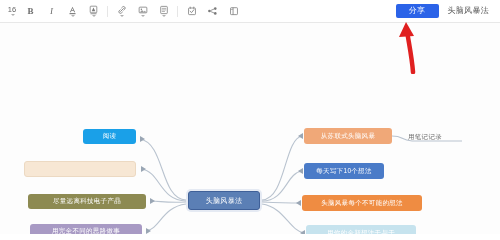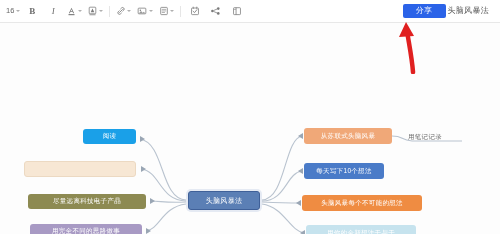--- a/index.html
+++ b/index.html
@@ -16,33 +16,34 @@
     position:absolute;left:0;top:0;width:500px;height:23px;
     background:#ffffff;border-bottom:1px solid #e8e8e8;
     display:flex;align-items:center;box-sizing:border-box;padding:0 4px;
   }
   .tb-group{display:flex;align-items:center;}
   .tb-item{
     display:flex;align-items:center;justify-content:center;
     height:17px;min-width:15px;padding:0 2px;margin:0 1px;
     color:#7a7a7a;font-size:8px;line-height:1;cursor:pointer;border-radius:2px;
     position:relative;
+    flex-direction:column;
   }
   .tb-fontsize{font-size:7.5px;color:#666;padding:0 1px;min-width:12px;}
   .caret{
     display:inline-block;margin-left:1.5px;
     border-left:2px solid transparent;border-right:2px solid transparent;
     border-top:2.5px solid #b0b0b0;
   }
   .tb-sep{width:1px;height:11px;background:#e6e6e6;margin:0 3px;}
   .gicon{display:block;}
   .bold-g{font-weight:bold;font-family:"Liberation Serif",serif;font-size:9px;color:#6e6e6e;}
   .ital-g{font-style:italic;font-family:"Liberation Serif",serif;font-size:9px;color:#6e6e6e;}
 
-  .tb-right{margin-left:auto;display:flex;align-items:center;padding-right:5px;}
+  .tb-right{margin-left:auto;display:flex;align-items:center;gap:7px;padding-right:5px;}
   .btn-share{
     background:#2b63e8;color:#fff;font-size:8px;
     padding:3px 13px;border-radius:2px;border:none;cursor:pointer;
     line-height:1;letter-spacing:.4px;
   }
   .btn-export{
     background:transparent;color:#555;font-size:8px;border:none;cursor:pointer;
     line-height:1;padding:3px 2px;letter-spacing:.3px;
   }
 

